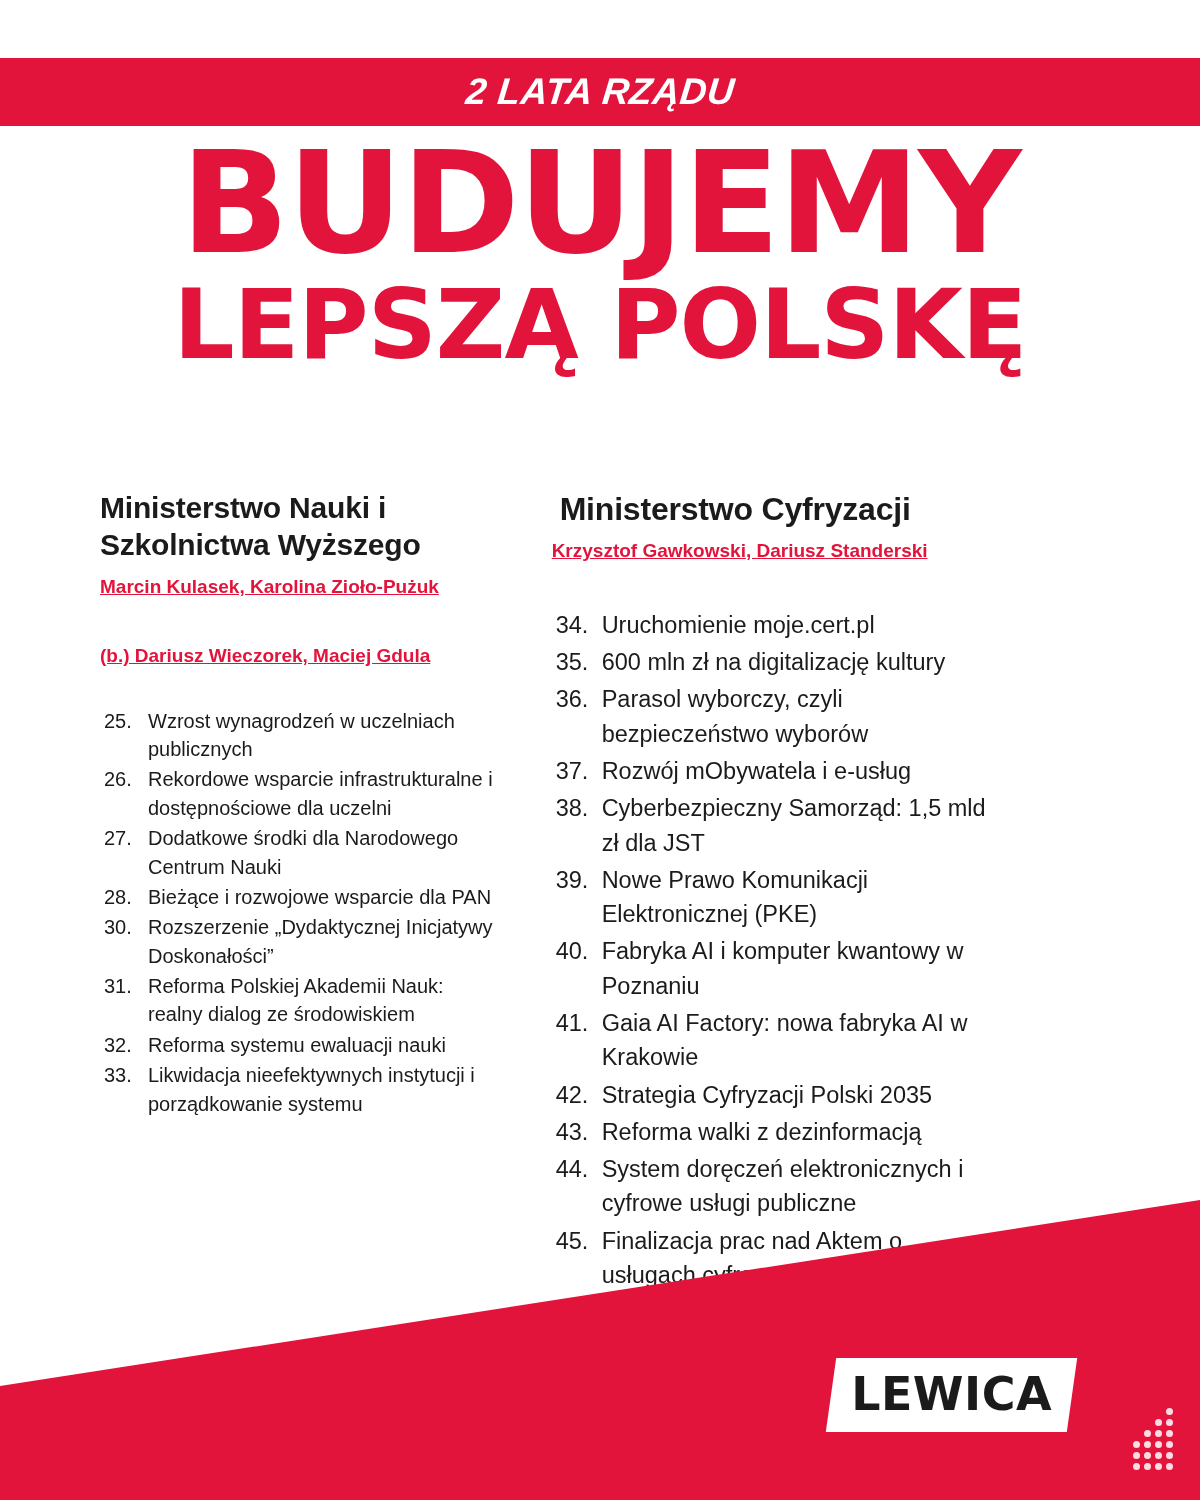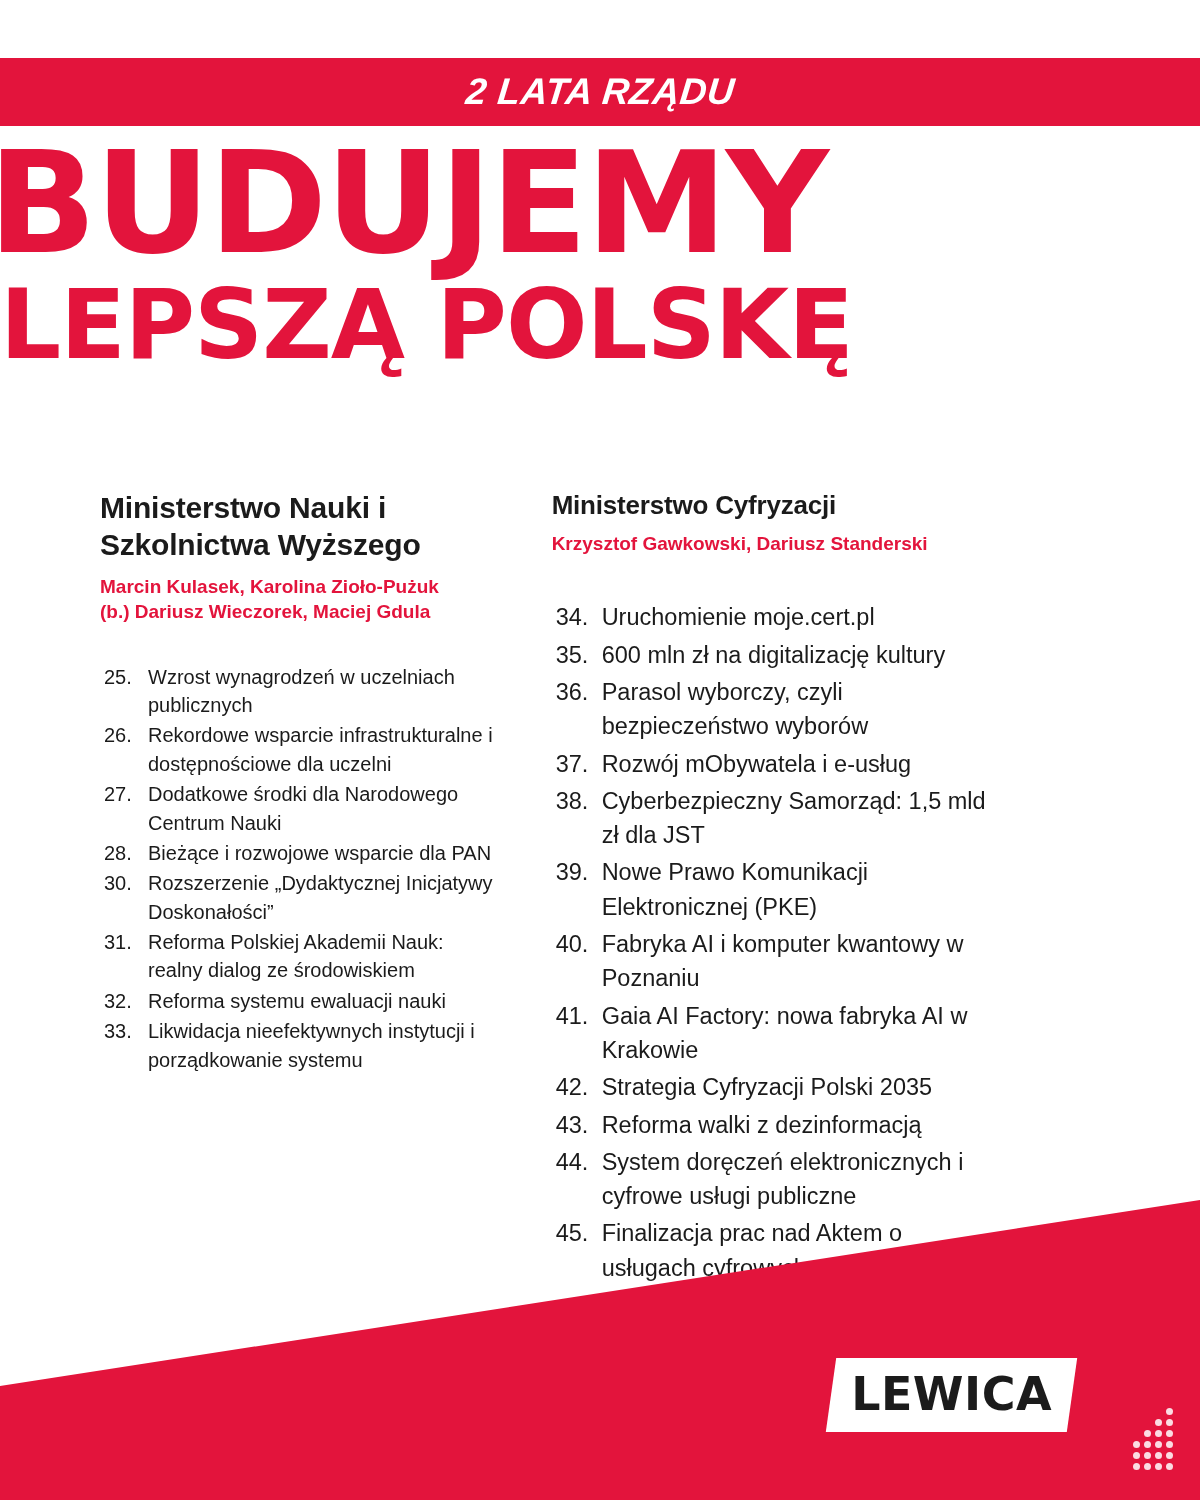--- a/index.html
+++ b/index.html
@@ -36,20 +36,21 @@
     font-style: italic;
     transform: skewX(-6deg);
   }
 
   
   .headline {
     position: absolute;
     top: 140px;
     left: 0;
     width: 1200px;
+    text-align: center;
   }
   .headline-main {
     color: #e3143c;
     font-size: 140px;
     line-height: 0.92;
     font-weight: 900;
     letter-spacing: -2px;
     font-family: "DejaVu Sans", sans-serif;
     transform: scaleX(1.02);
   }
@@ -82,22 +83,23 @@
     font-weight: 800;
     line-height: 1.22;
     letter-spacing: -0.2px;
   }
   .dept-people {
     color: #e3143c;
     font-size: 19px;
     font-weight: 700;
     line-height: 1.3;
     margin-top: 12px;
-  }
-  .dept-people .line2 { display: block; }
+    text-decoration: underline;
+  }
+  .dept-people .line2 { display: block; margin-top: 44px; }
 
   ol.items {
     list-style: none;
     margin: 4px;
     padding: 0;
     margin-top: 38px;
   }
   ol.items li {
     display: flex;
     color: #1b1b1b;
@@ -105,21 +107,21 @@
     line-height: 1.42;
     margin-bottom: 2px;
   }
   .num {
     min-width: 44px;
     flex: 0 0 44px;
     text-align: left;
   }
   .txt { flex: 1 1 auto; }
 
-  .right .dept-title { font-size: 26px; }
+  .right .dept-title { font-size: 32px; margin-left: 8px; }
   .right .dept-people { margin-top: 10px; }
   .right ol.items { margin-top: 44px; }
   .right ol.items li { font-size: 23.5px; line-height: 1.46; margin-bottom: 3px; }
   .right .num { min-width: 46px; flex: 0 0 46px; }
 
   
   .bottom-shape {
     position: absolute;
     left: 0;
     bottom: 0;

